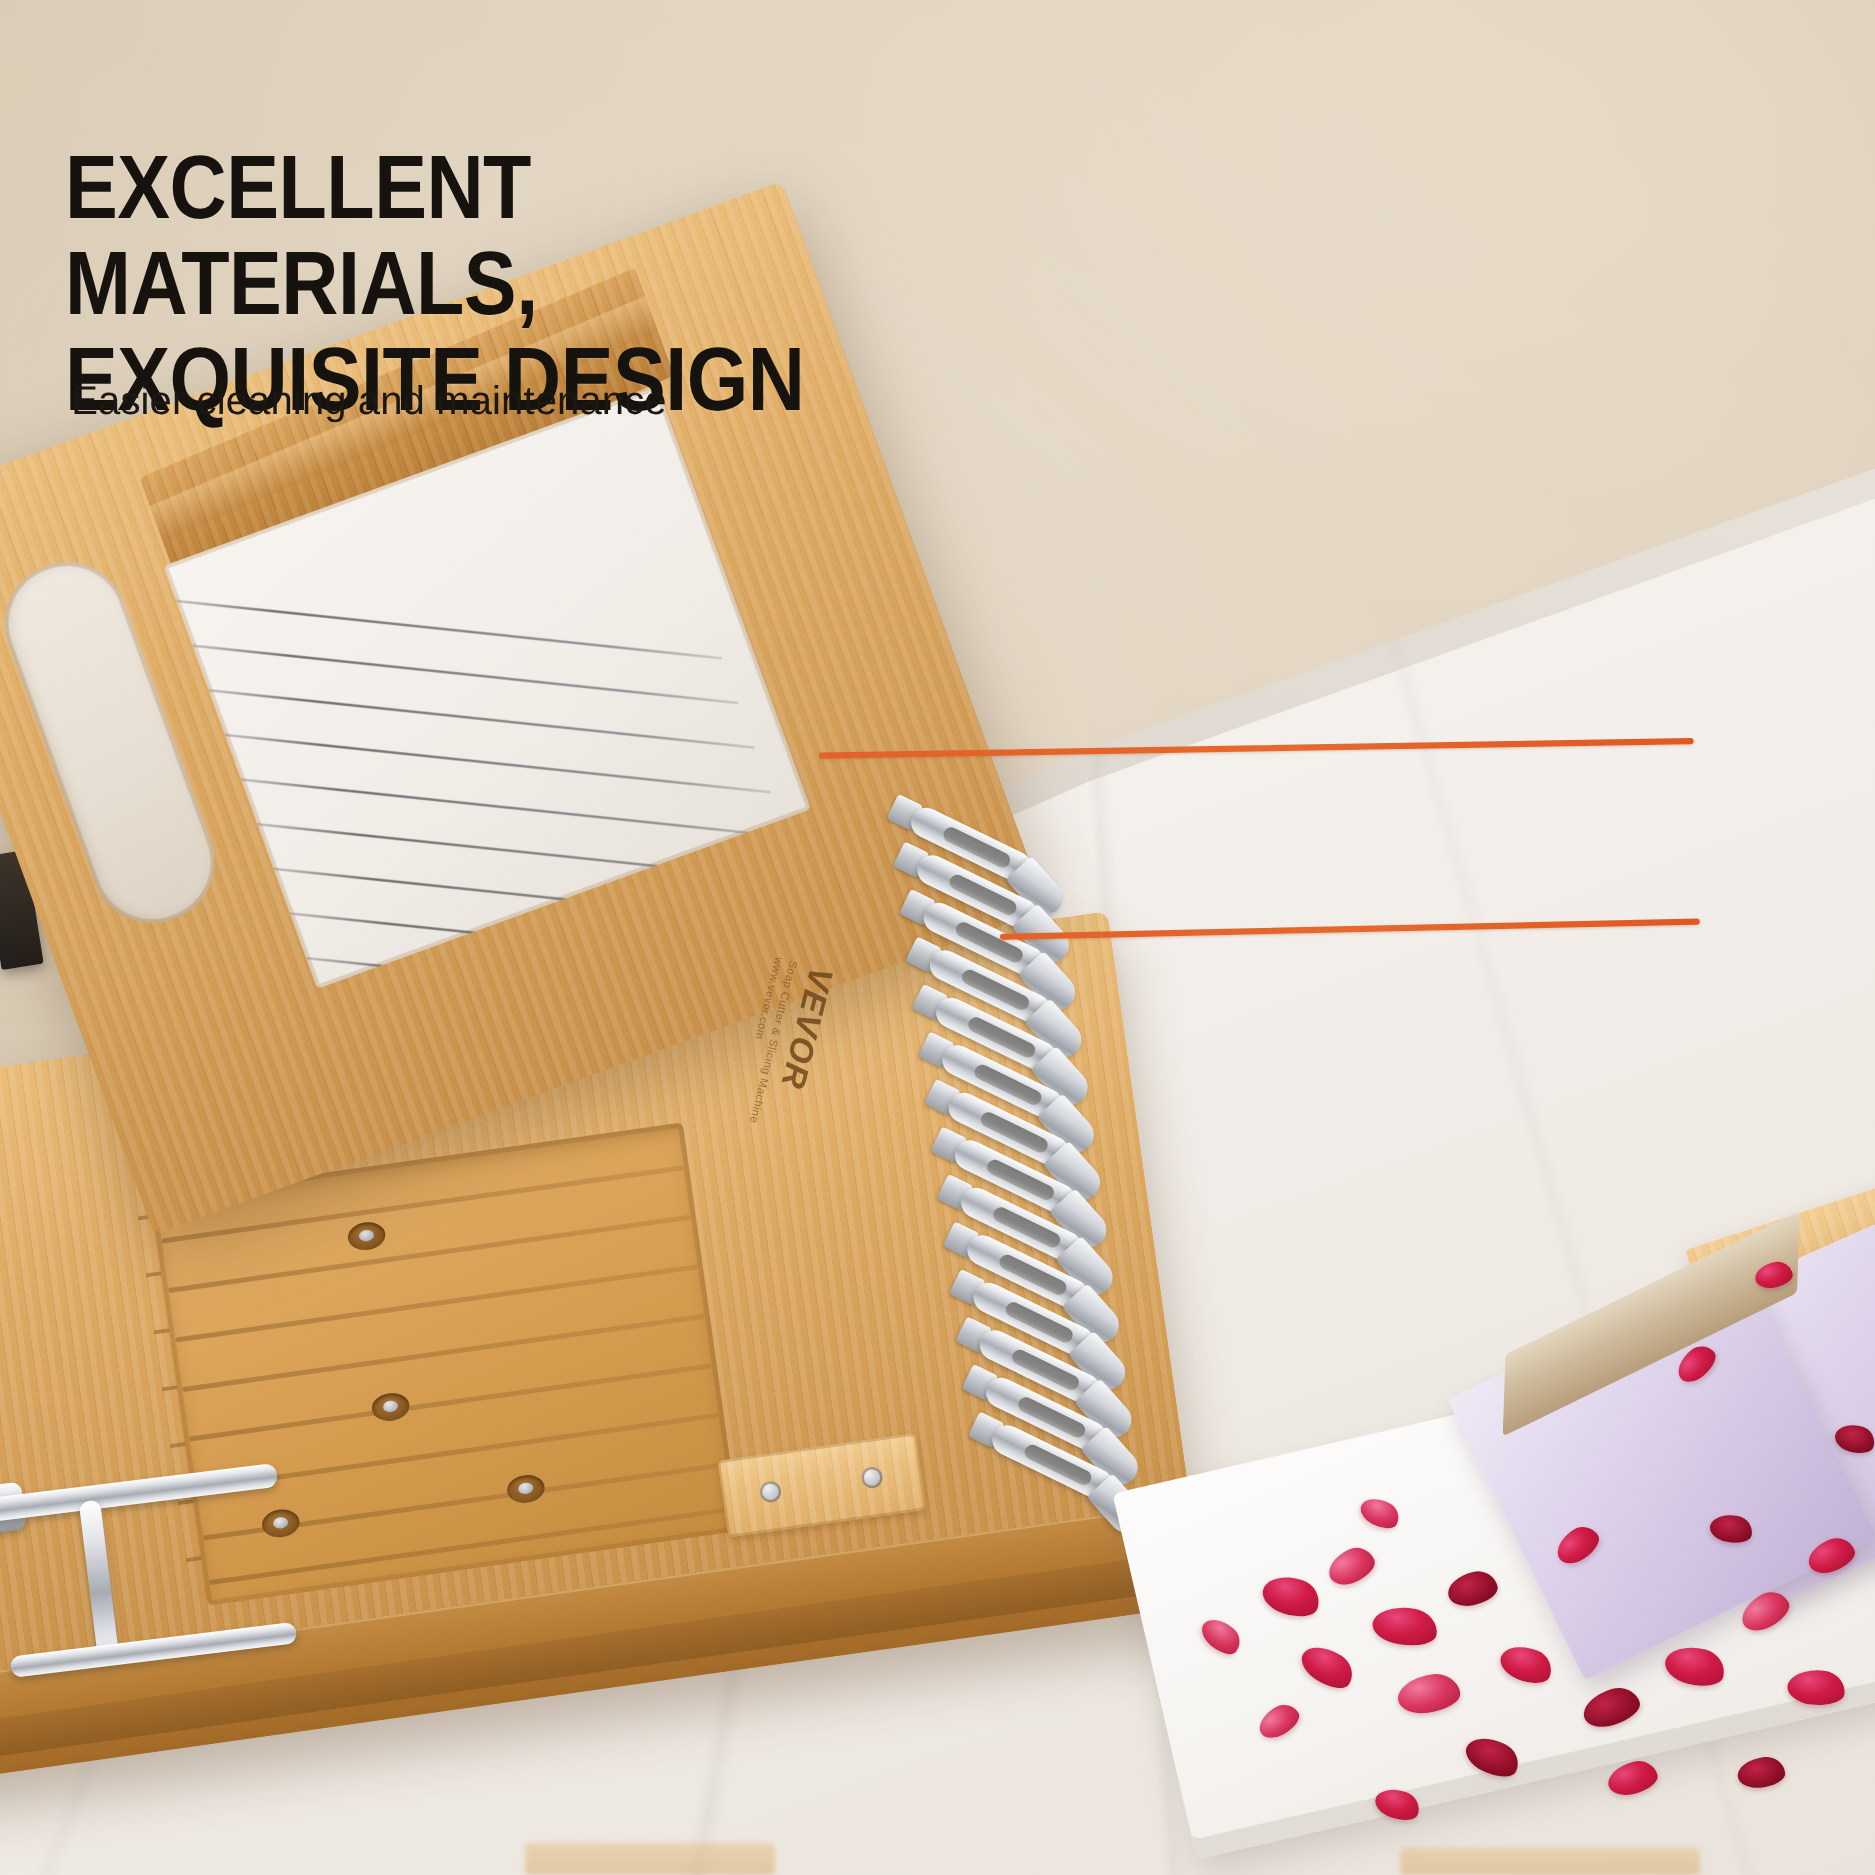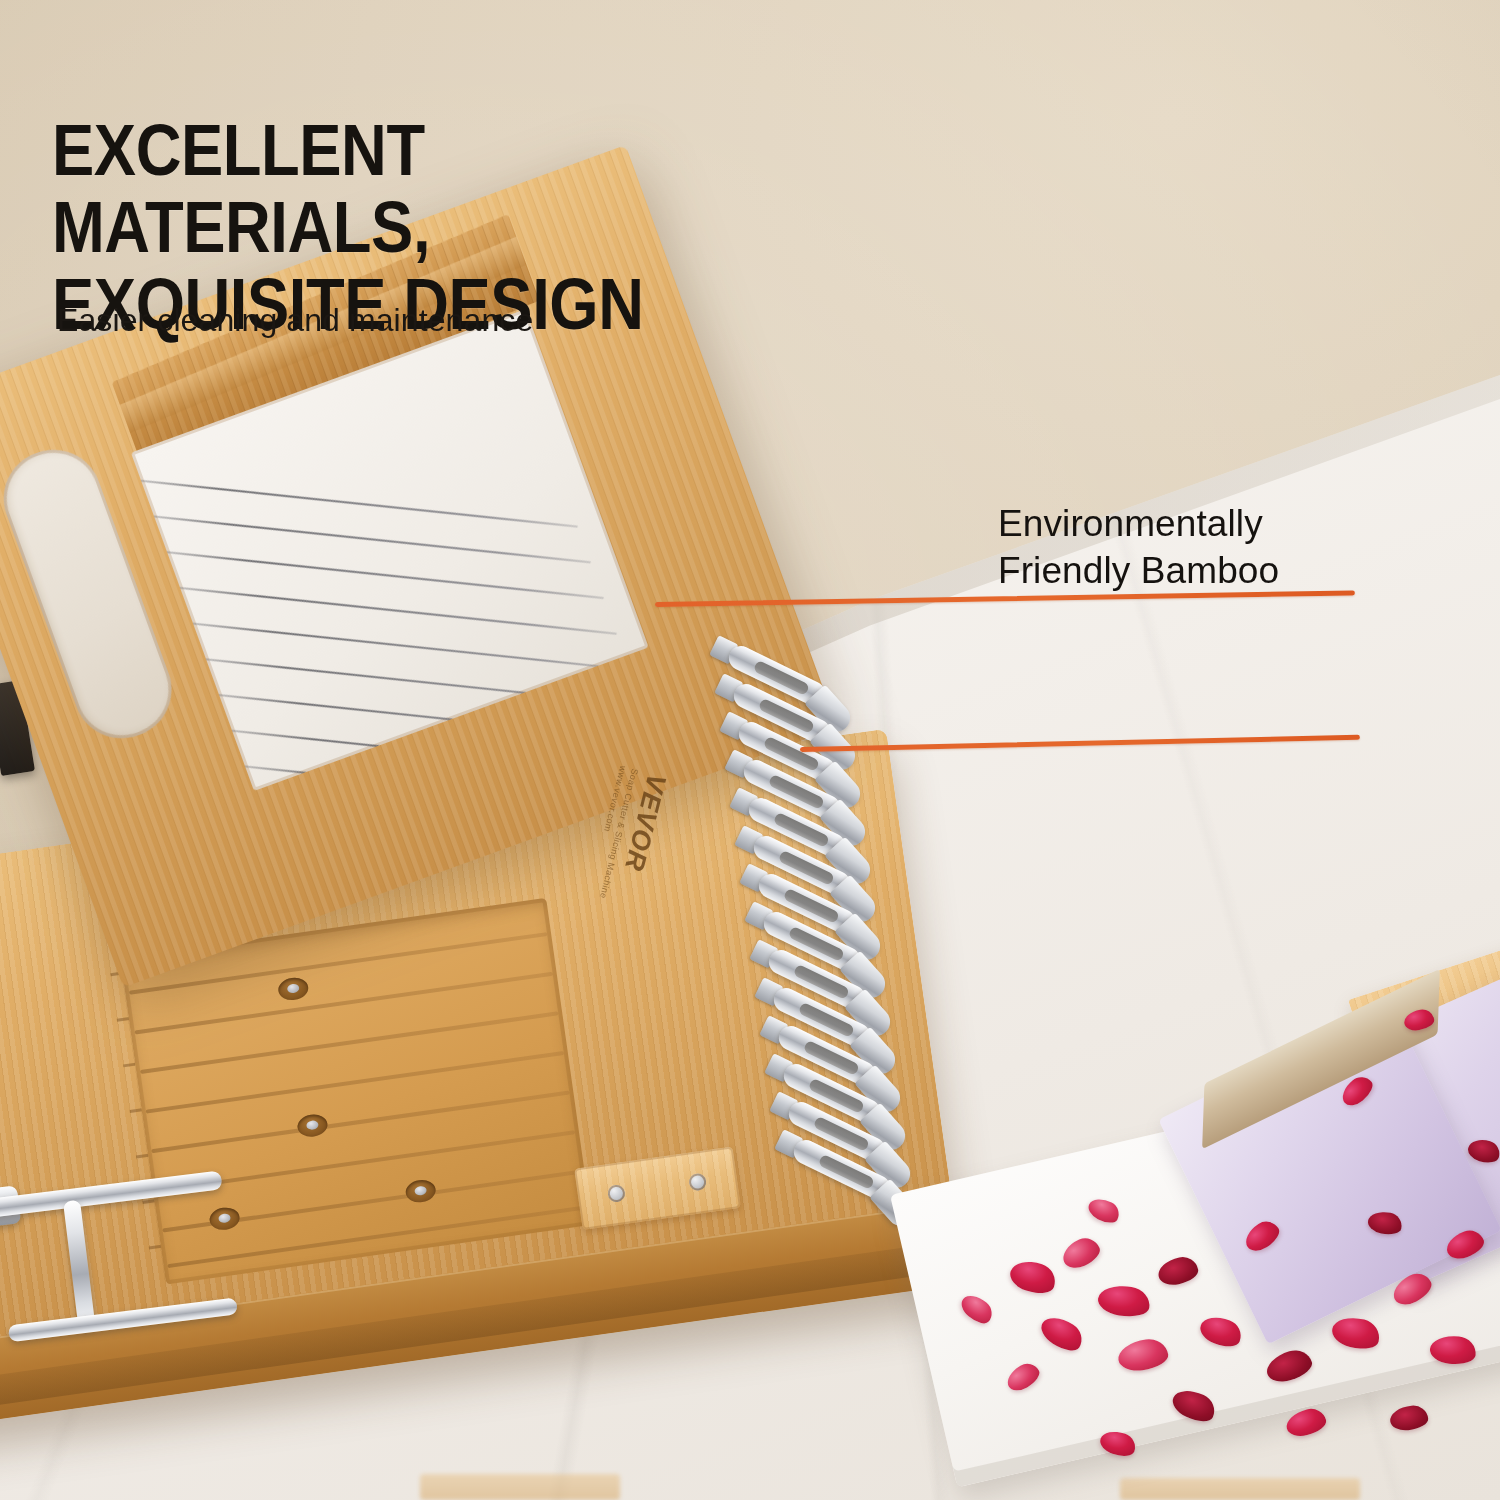--- a/index.html
+++ b/index.html
@@ -498,20 +498,18 @@
   <div class="petal" style="left:1100px;top:1432px;width:36px;height:23px;transform:rotate(19deg);"></div>
   <div class="petal petal-dk" style="left:1390px;top:1406px;width:38px;height:24px;transform:rotate(-6deg);"></div>
 
   <div class="leader" id="leader-bamboo">
     <div class="leader-inner"></div>
   </div>
   <div class="leader" id="leader-steel">
     <div class="leader-inner"></div>
   </div>
 
-  <div class="callout-text" id="co-bamboo">Environmentally
-Friendly Bamboo</div>
 
   <div class="headline">EXCELLENT MATERIALS,
 EXQUISITE DESIGN</div>
   <div class="subhead">Easier cleaning and maintenance</div>
 
 </div>
 
 </body></html>

